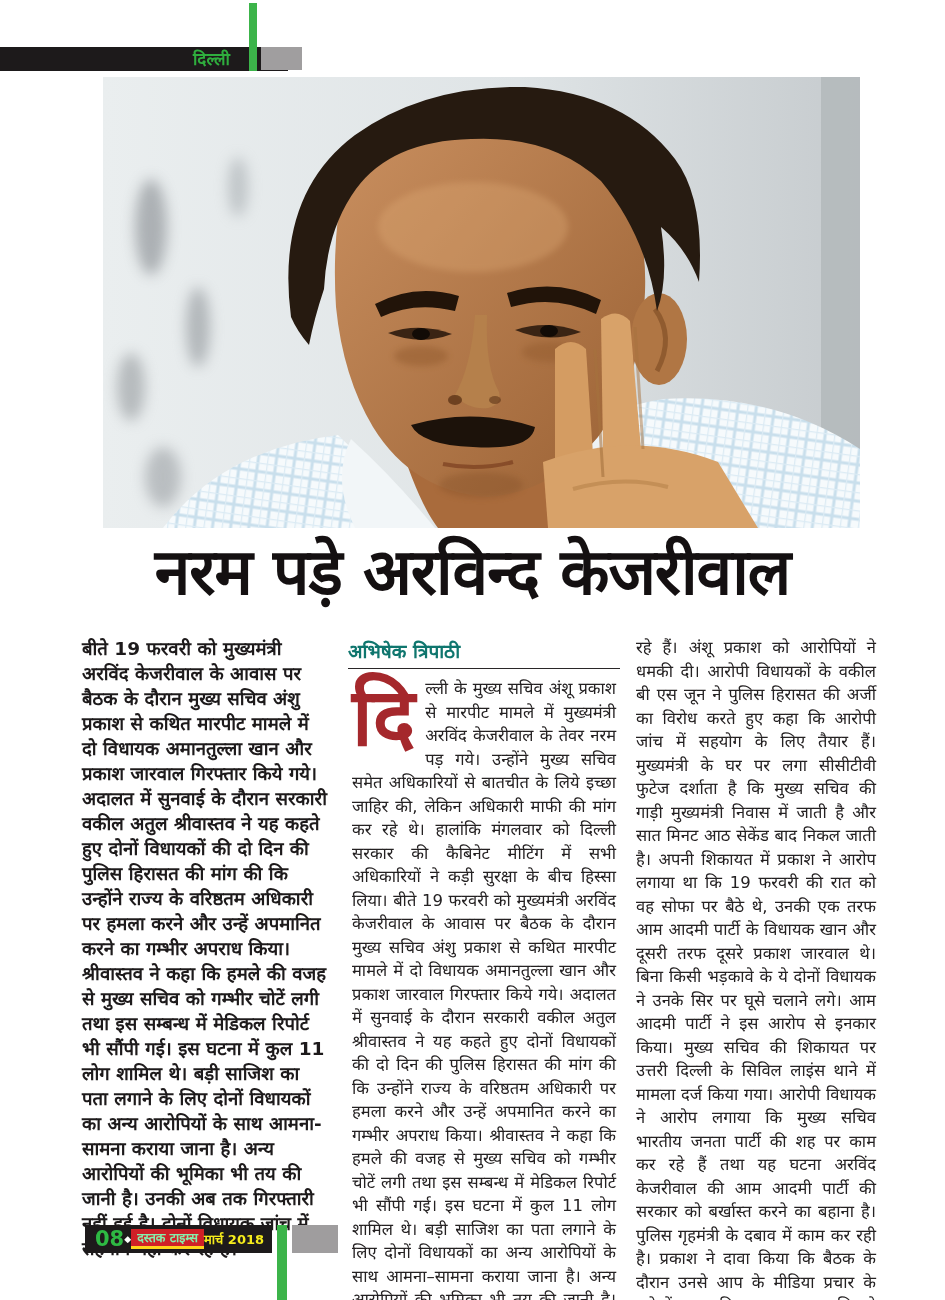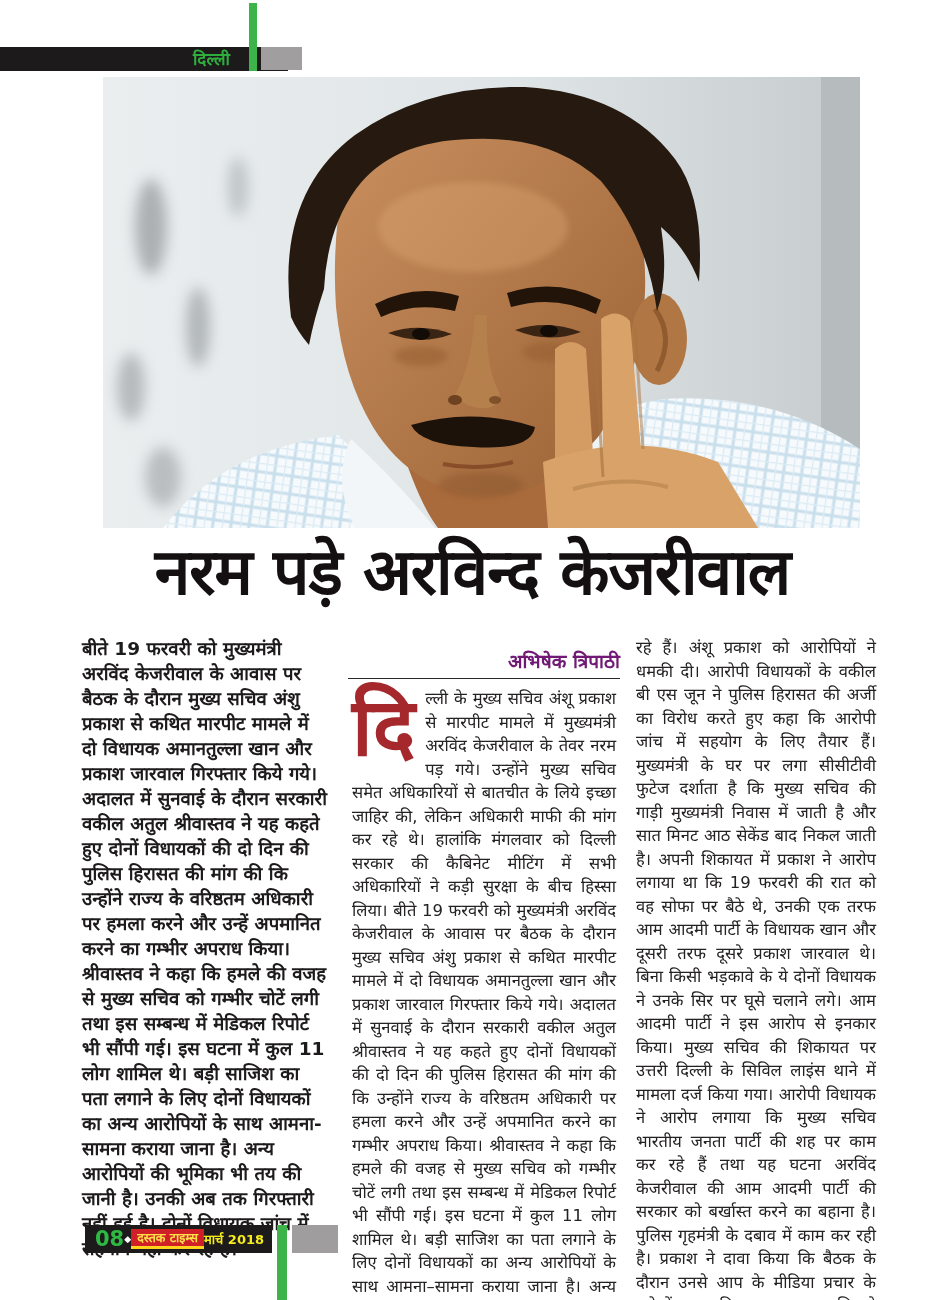--- a/index.html
+++ b/index.html
@@ -21,31 +21,31 @@
   
   .headline{left:0;top:536px;width:945px;text-align:center;color:#141011;
             font-size:64px;font-weight:700;letter-spacing:-1px;line-height:1.15;}
 
   
   .col{top:632px;color:#242122;}
   .col1{left:78px;width:254px;font-size:18.5px;line-height:25px;font-weight:600;color:#1d1a1b;text-align:left;}
   .col2{left:348px;width:272px;}
   .col3{left:632px;width:248px;}
   .bodytext{font-size:16.5px;line-height:23.5px;text-align:justify;margin:4px;}
-  .byline{font-size:19px;font-weight:700;text-align:right;color:#701a75;margin:16px 0 4px 0;}
+  .byline{font-size:19px;font-weight:700;text-align:left;color:#0f766e;margin:6px 0 4px 0;}
   .byline-rule{border:none;border-top:1.5px solid #2a2728;margin:0 0 8px 0;}
   .dropcap{float:left;color:#a5282c;font-size:80px;line-height:74px;font-weight:700;
            padding:4px 10px 0 0;}
 
   
   .footer-bar{left:85px;top:1225px;width:187px;height:28px;background:#1d1a1b;
               display:flex;align-items:center;padding:0 10px;box-sizing:border-box;}
   .page-number{color:#2eb943;font-size:21px;font-weight:800;line-height:1;}
   .sep-diamond{color:#ffffff;font-size:9px;line-height:1;}
-  .mag-logo{background:#cf2027;color:#fde047;font-size:12.5px;font-weight:700;line-height:1;
+  .mag-logo{background:#cf2027;color:#86efac;font-size:12.5px;font-weight:700;line-height:1;
             padding:3px 6px 2px;border-bottom:3px solid #ffd41a;white-space:nowrap;}
   .issue-date{color:#f6ec1c;font-size:13px;font-weight:700;line-height:1;white-space:nowrap;}
   .footer-green{left:277px;top:1225px;width:10px;height:75px;background:#3cb44a;}
   .footer-gray{left:292px;top:1225px;width:46px;height:28px;background:#9f9d9e;}
 </style>
 </head>
 <body>
 
 <div class="page">
 

